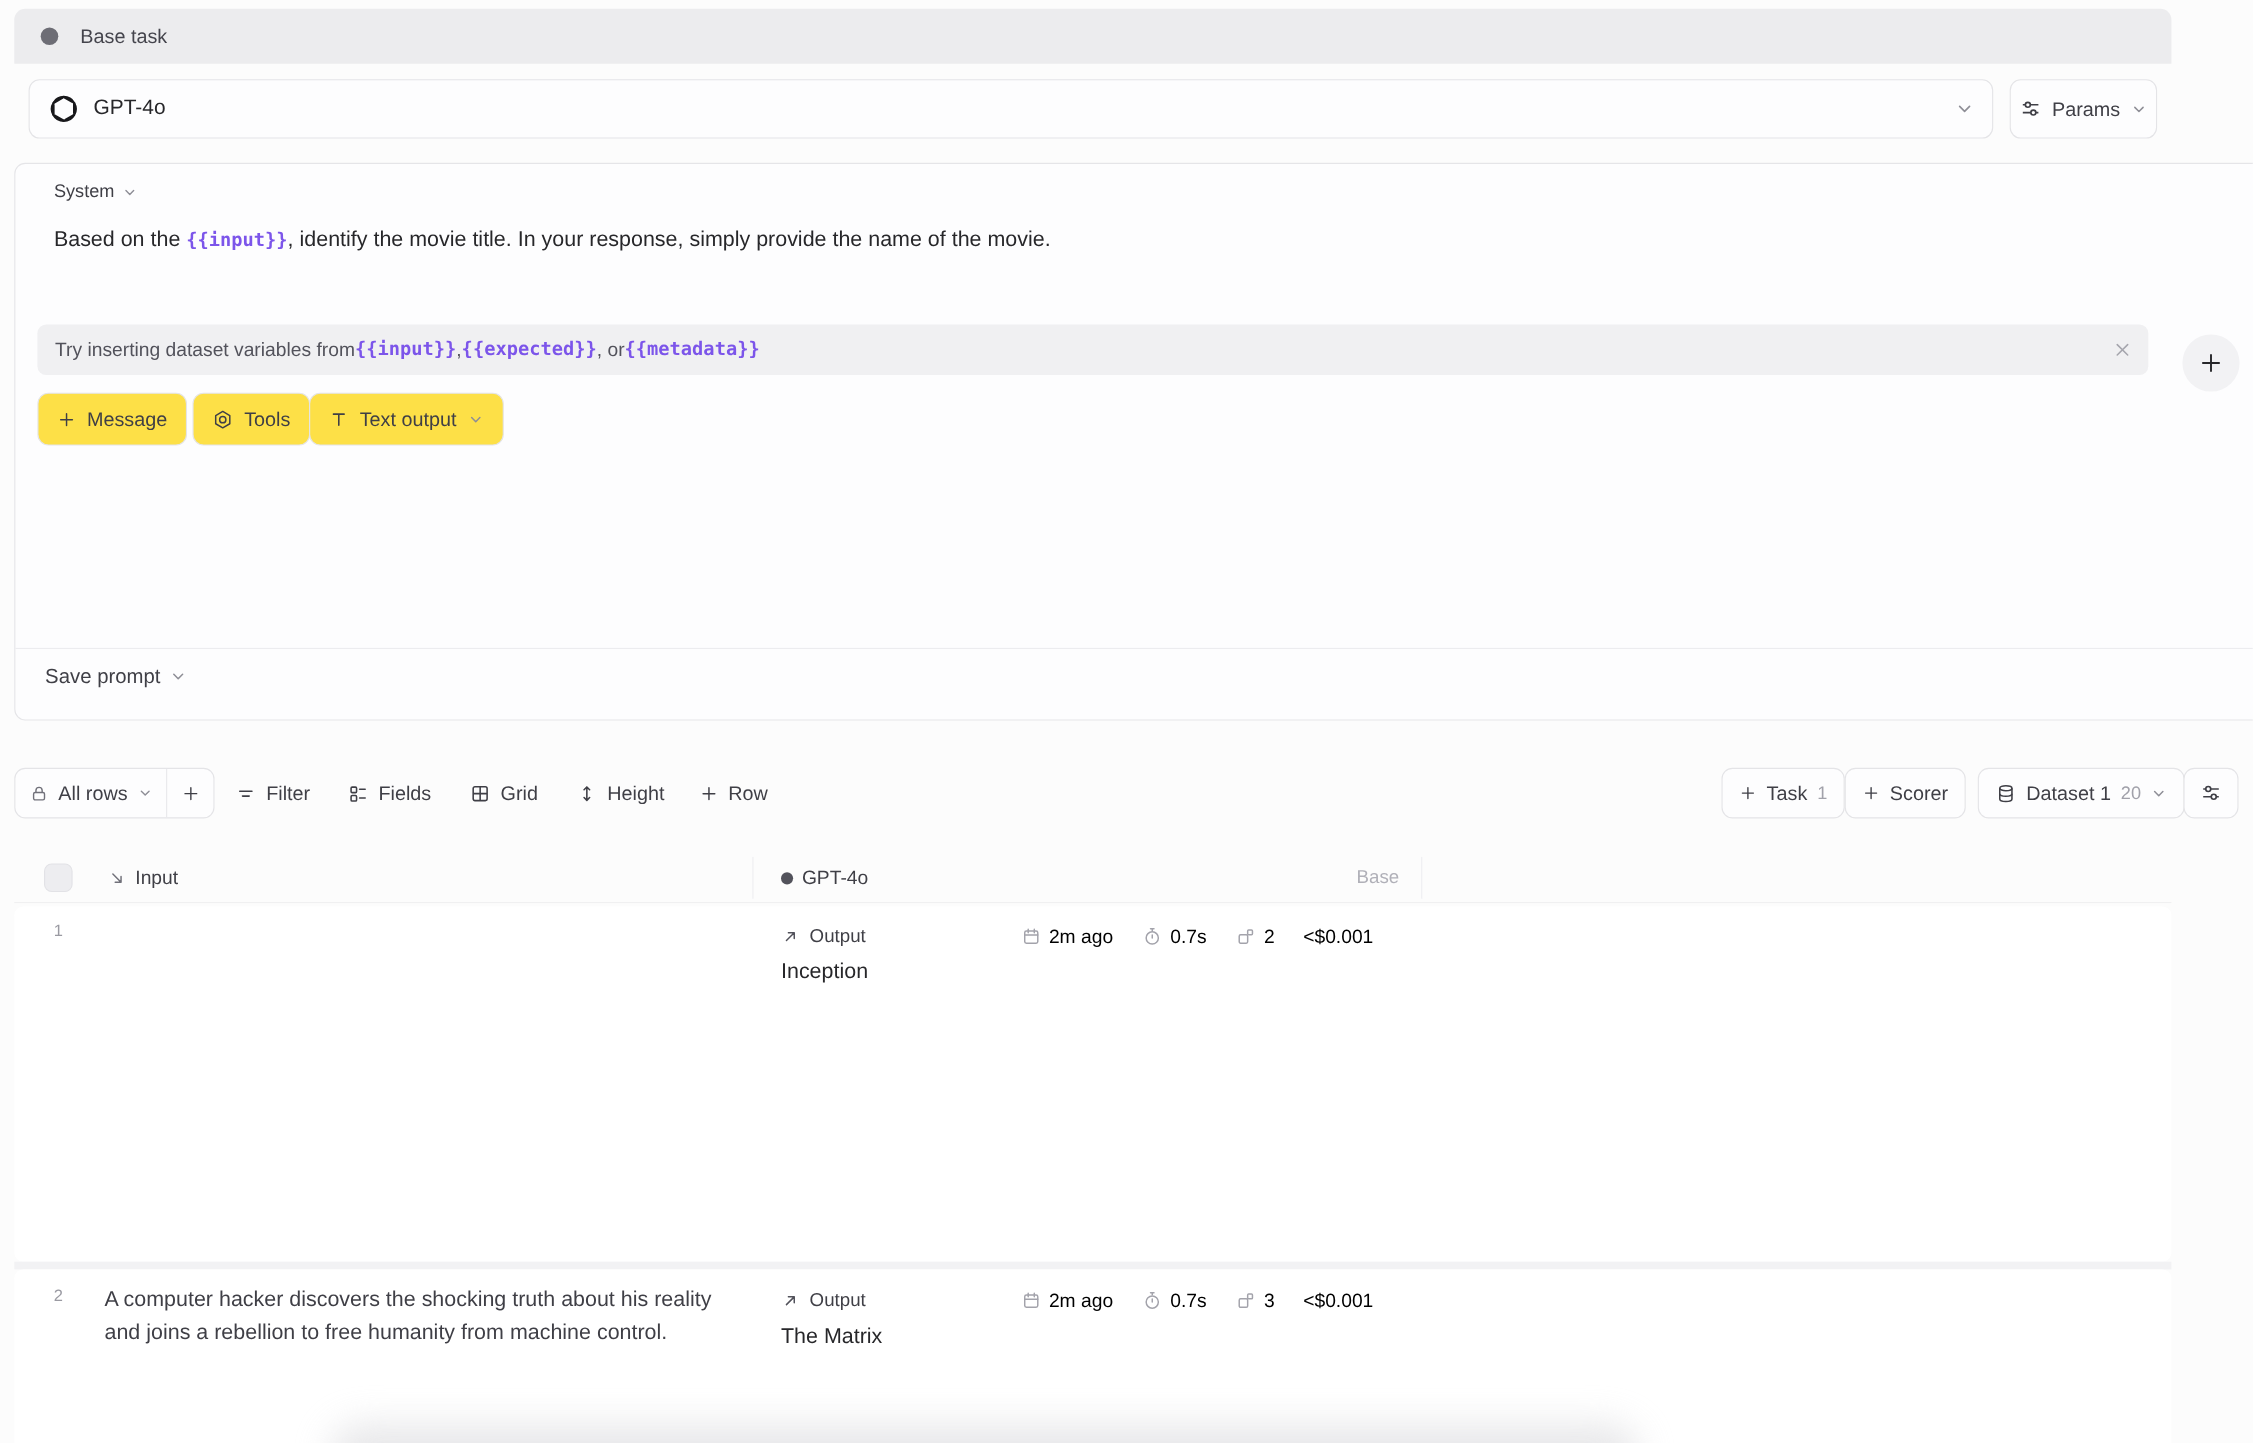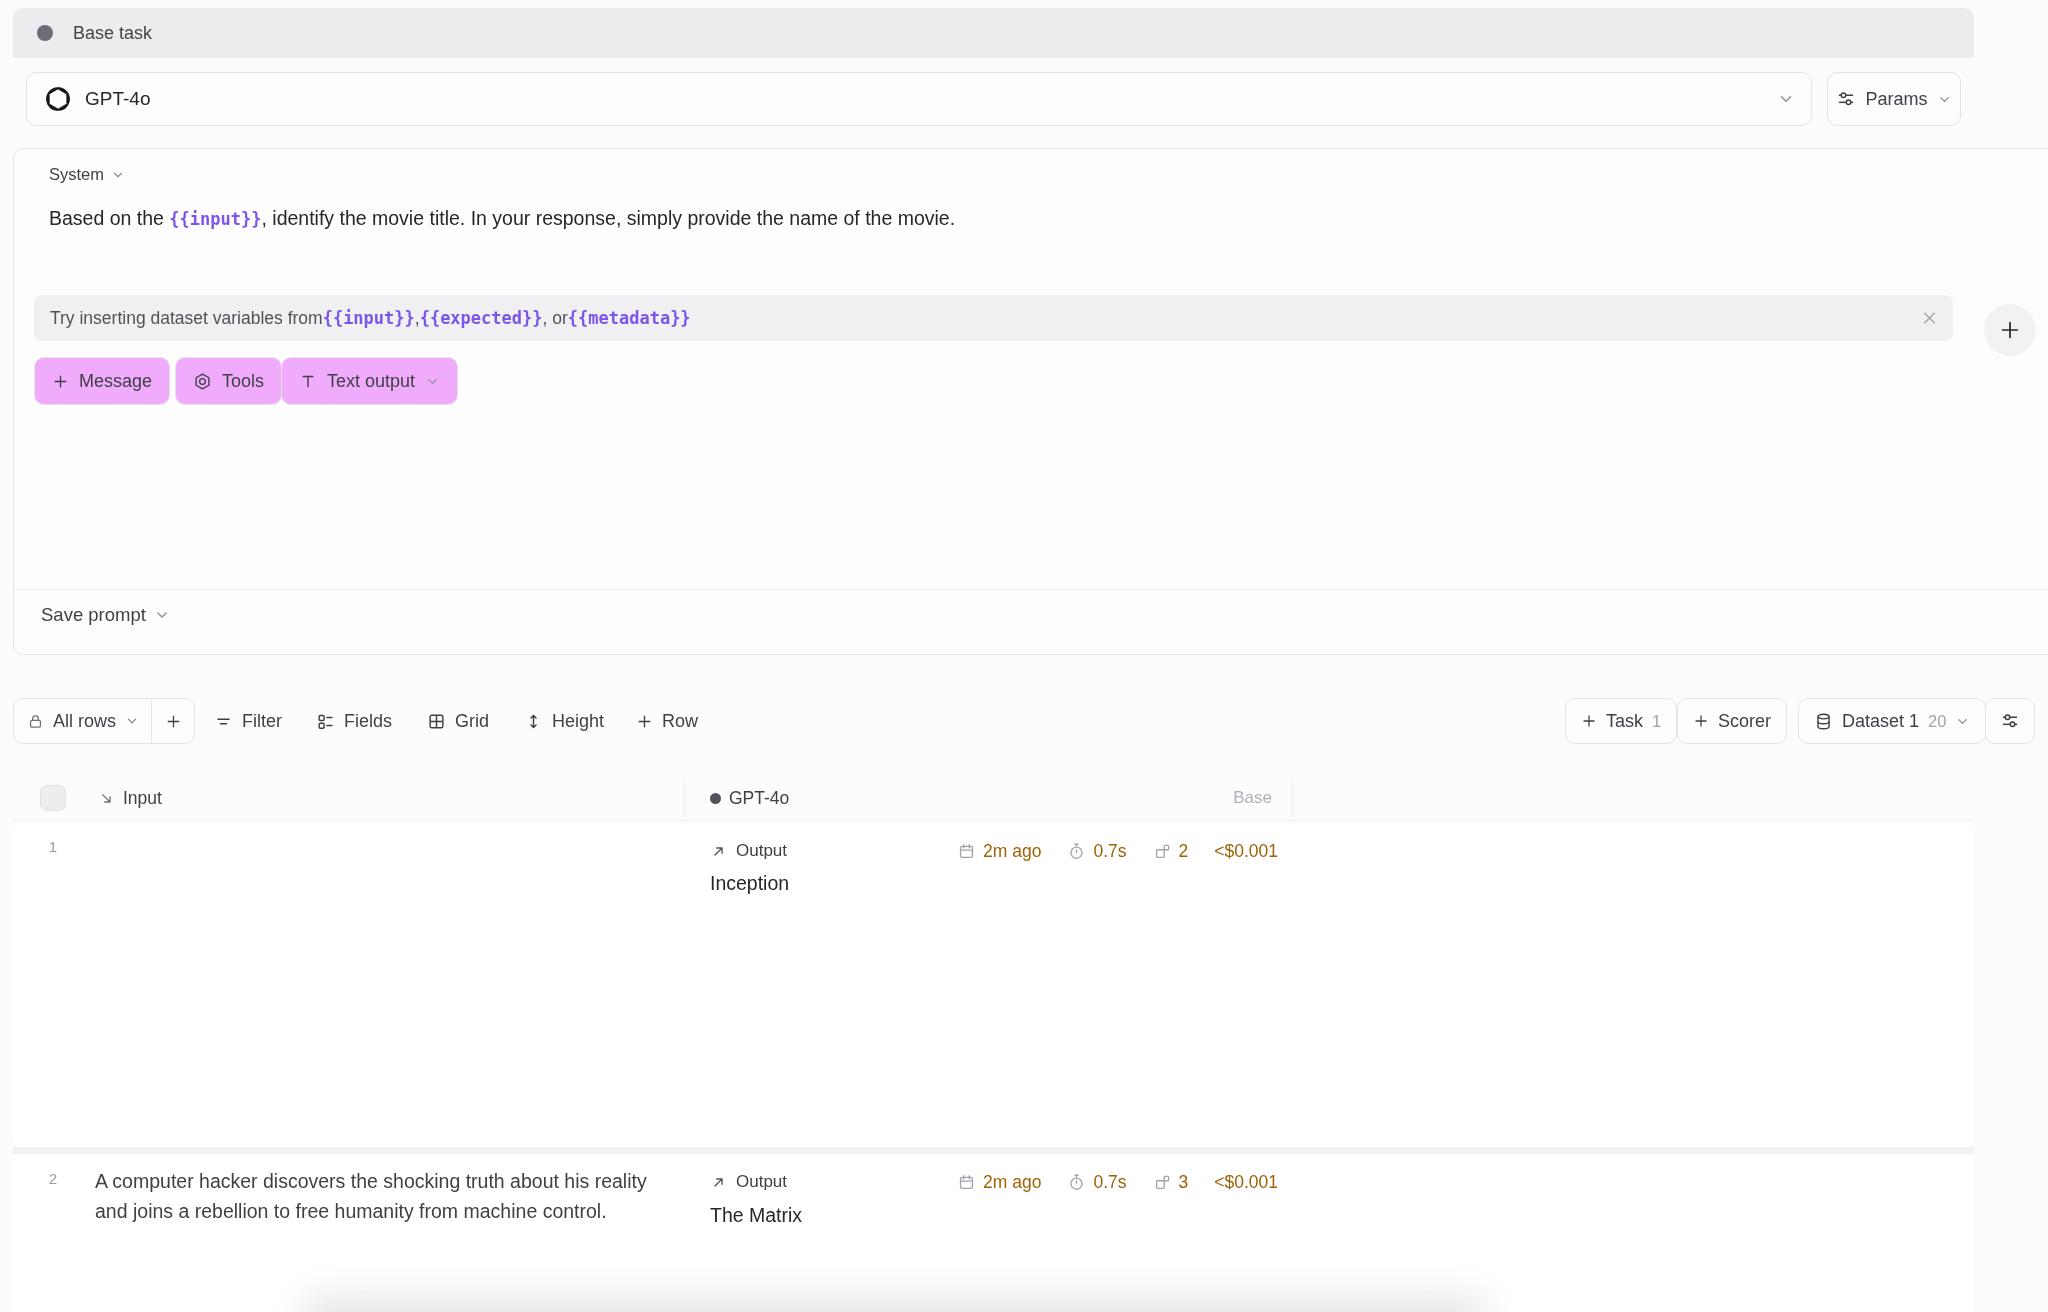--- a/index.html
+++ b/index.html
@@ -16,21 +16,21 @@
   .model-select{left:26px;top:72px;width:1786px;height:54px;background:#fdfdfe;border:1px solid #e4e4e7;border-radius:10px;display:flex;align-items:center}
   .model-select .label{margin-left:14px;font-size:19px;font-weight:500;color:#27272a}
   .params-btn{left:1827px;top:72px;width:134px;height:54px;background:#fdfdfe;border:1px solid #e4e4e7;border-radius:10px;display:flex;align-items:center;justify-content:center;gap:9px;font-size:18px;font-weight:500}
   
   .panel{left:13px;top:148px;width:2048px;height:507px;background:#fdfdfe;border:1px solid #e5e5e8;border-radius:10px}
   .sys-row{left:35px;top:16px;display:flex;align-items:center;gap:7px;font-size:16.5px;color:#3f3f46}
   .prompt-text{left:35px;top:54px;width:1760px;font-size:19.5px;line-height:30px;color:#27272a}
   .prompt-text .mono,.hint .mono{font-size:17px}
   .hint{left:20px;top:146px;width:1919px;height:46px;background:#f0f0f2;border-radius:8px;display:flex;align-items:center;font-size:17.5px;color:#52525b;padding:0 16px}
   .hint .close{position:absolute;right:14px;top:50%;transform:translateY(-50%);color:#a6a6ae;cursor:pointer}
-  .pbtn{position:absolute;top:208px;height:48px;background:#f0abfc;border:1px solid #e4e4e7;border-radius:10px;display:flex;align-items:center;gap:10px;padding:0 17px;font-size:18px;font-weight:500;color:#3f3f46}
+  .pbtn{position:absolute;top:208px;height:48px;background:#fde047;border:1px solid #e4e4e7;border-radius:10px;display:flex;align-items:center;gap:10px;padding:0 17px;font-size:18px;font-weight:500;color:#3f3f46}
   .divider{left:0;top:440px;width:100%;height:1px;background:#ececef}
   .save-row{left:27px;top:455px;display:flex;align-items:center;gap:8px;font-size:18.5px;font-weight:500;color:#3f3f46}
   
   .float-plus{left:1984px;top:304px;width:52px;height:52px;border-radius:50%;background:#f2f2f4;display:flex;align-items:center;justify-content:center}
   
   .tb{top:698px;height:46px}
   .allrows{left:13px;width:182px;background:#fdfdfe;border:1px solid #e4e4e7;border-radius:10px;display:flex;align-items:center}
   .allrows .seg1{display:flex;align-items:center;gap:9px;padding:0 12px 0 13px;font-size:18px;font-weight:500;height:100%}
   .allrows .vsep{width:1px;height:100%;background:#e8e8eb}
   .allrows .seg2{flex:1;display:flex;align-items:center;justify-content:center;height:100%}
@@ -44,21 +44,21 @@
   .vline{width:1px;height:38px;background:#ededf0;top:4px}
   .model-dot{width:11px;height:11px;border-radius:50%;background:#52525b}
   .base-lbl{font-size:17px;color:#b0b0b8;text-align:right}
   
   .card{left:13px;width:1961px;background:#fff;border-radius:8px}
   .gapstrip{left:13px;top:1147px;width:1961px;height:7px;background:#f2f2f4}
   .rownum{font-size:15px;color:#9a9aa2;width:18px;text-align:center}
   .rowinput{width:588px;font-size:19.5px;line-height:29.5px;color:#3f3f46}
   .outlabel{display:flex;align-items:center;gap:9px;font-size:17px;color:#3f3f46}
   .outval{font-size:19.5px;color:#27272a}
-  .meta{display:flex;align-items:center;justify-content:flex-end;gap:26px;font-size:17.5px;color:#a16207;width:380px}
+  .meta{display:flex;align-items:center;justify-content:center;gap:26px;font-size:17.5px;color:#000000;width:380px}
   .meta .mitem{display:flex;align-items:center;gap:7px}
   .shadow{left:300px;top:1294px;width:1190px;height:60px;background:#dcdcdf;border-radius:30px;filter:blur(16px);opacity:.65}
   .chev{color:#8e8e96}
 </style>
 </head>
 <body>
 
 <div class="abs topbar">
   <div class="dot"></div>
   <div class="title">Base task</div>

